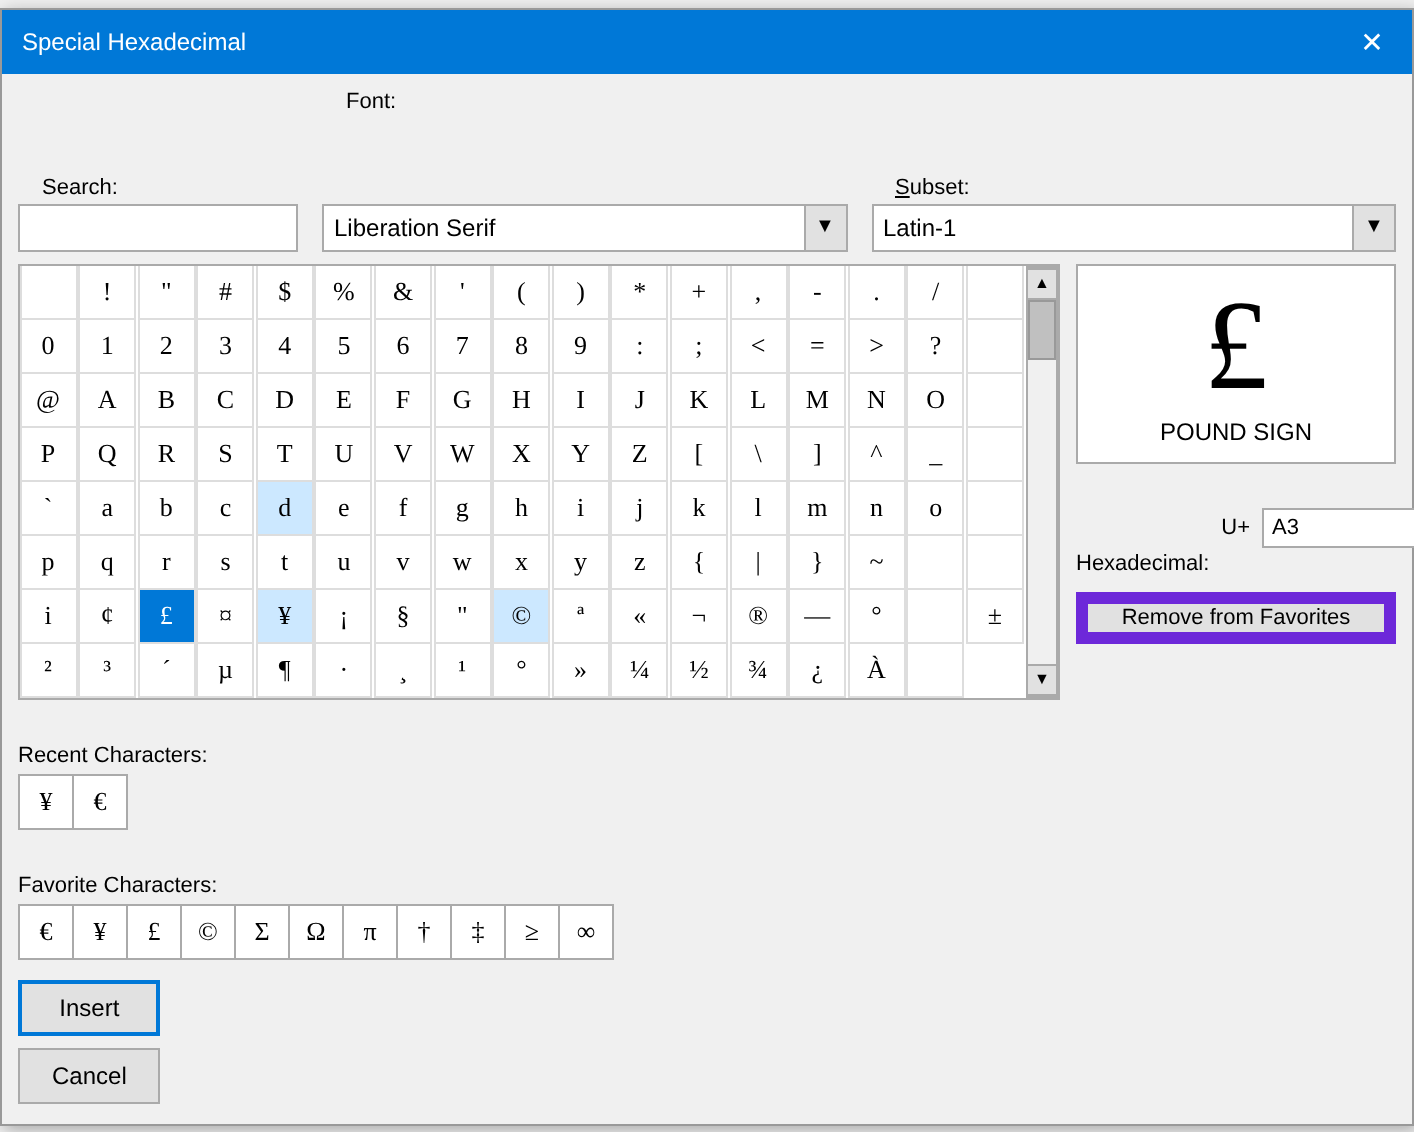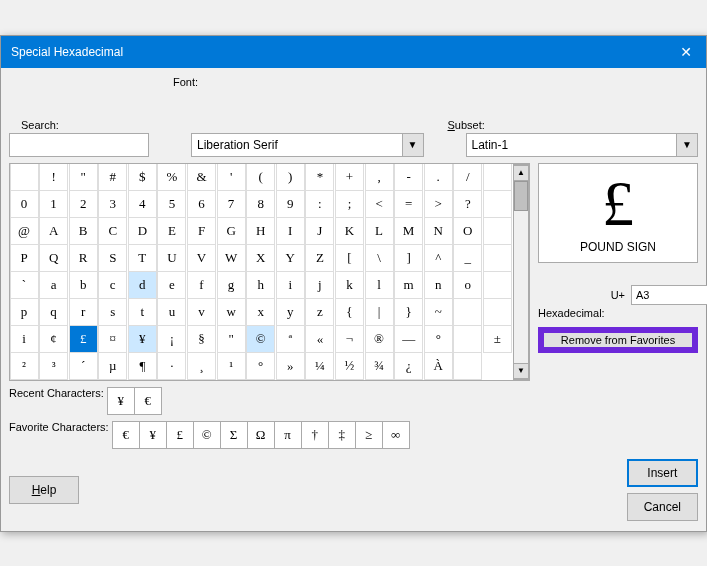--- a/index.html
+++ b/index.html
@@ -70,21 +70,20 @@
     .search-input { width: 140px; }
     
     .font-group { flex: 1; gap: 45px; }
     
     .subset-group { flex: 1; }
     
     .dropdown-wrapper {
       position: relative;
       display: flex;
       align-items: flex-start;
-      margin-left: 30px;
     }
     
     .dropdown-wrapper select {
       width: 100%;
       height: 24px;
       border: 1px solid #aaa;
       background: white;
       padding: 2px 5px;
       font-size: 12px;
       appearance: none;
@@ -244,22 +243,23 @@
       height: 26px;
       background: #e1e1e1;
       border: 6px solid #6d28d9;
       cursor: pointer;
       font-size: 11px;
       padding: 0 6px;
     }
     
     .recent-section, .favorites-section {
       display: flex;
-      flex-direction: row;
+      flex-direction: column;
       gap: 3px;
+      margin-top: 16px;
     }
     
     .section-label {
       font-size: 11px;
     }
     
     .char-row {
       display: flex;
       gap: 0;
     }
@@ -518,21 +518,20 @@
           <div class="small-char-cell">Ω</div>
           <div class="small-char-cell">π</div>
           <div class="small-char-cell">†</div>
           <div class="small-char-cell">‡</div>
           <div class="small-char-cell">≥</div>
           <div class="small-char-cell">∞</div>
         </div>
     </div>
 
     <div class="bottom-buttons">
-      <button class="btn"><span class="underline">H</span>elp</button>
       <div style="display:flex;gap:6px;flex-direction:column;">
         <button class="btn primary">Insert</button>
         <button class="btn">Cancel</button>
       </div>
     </div>
 
   </div>
 </div>
 
 </body></html>

